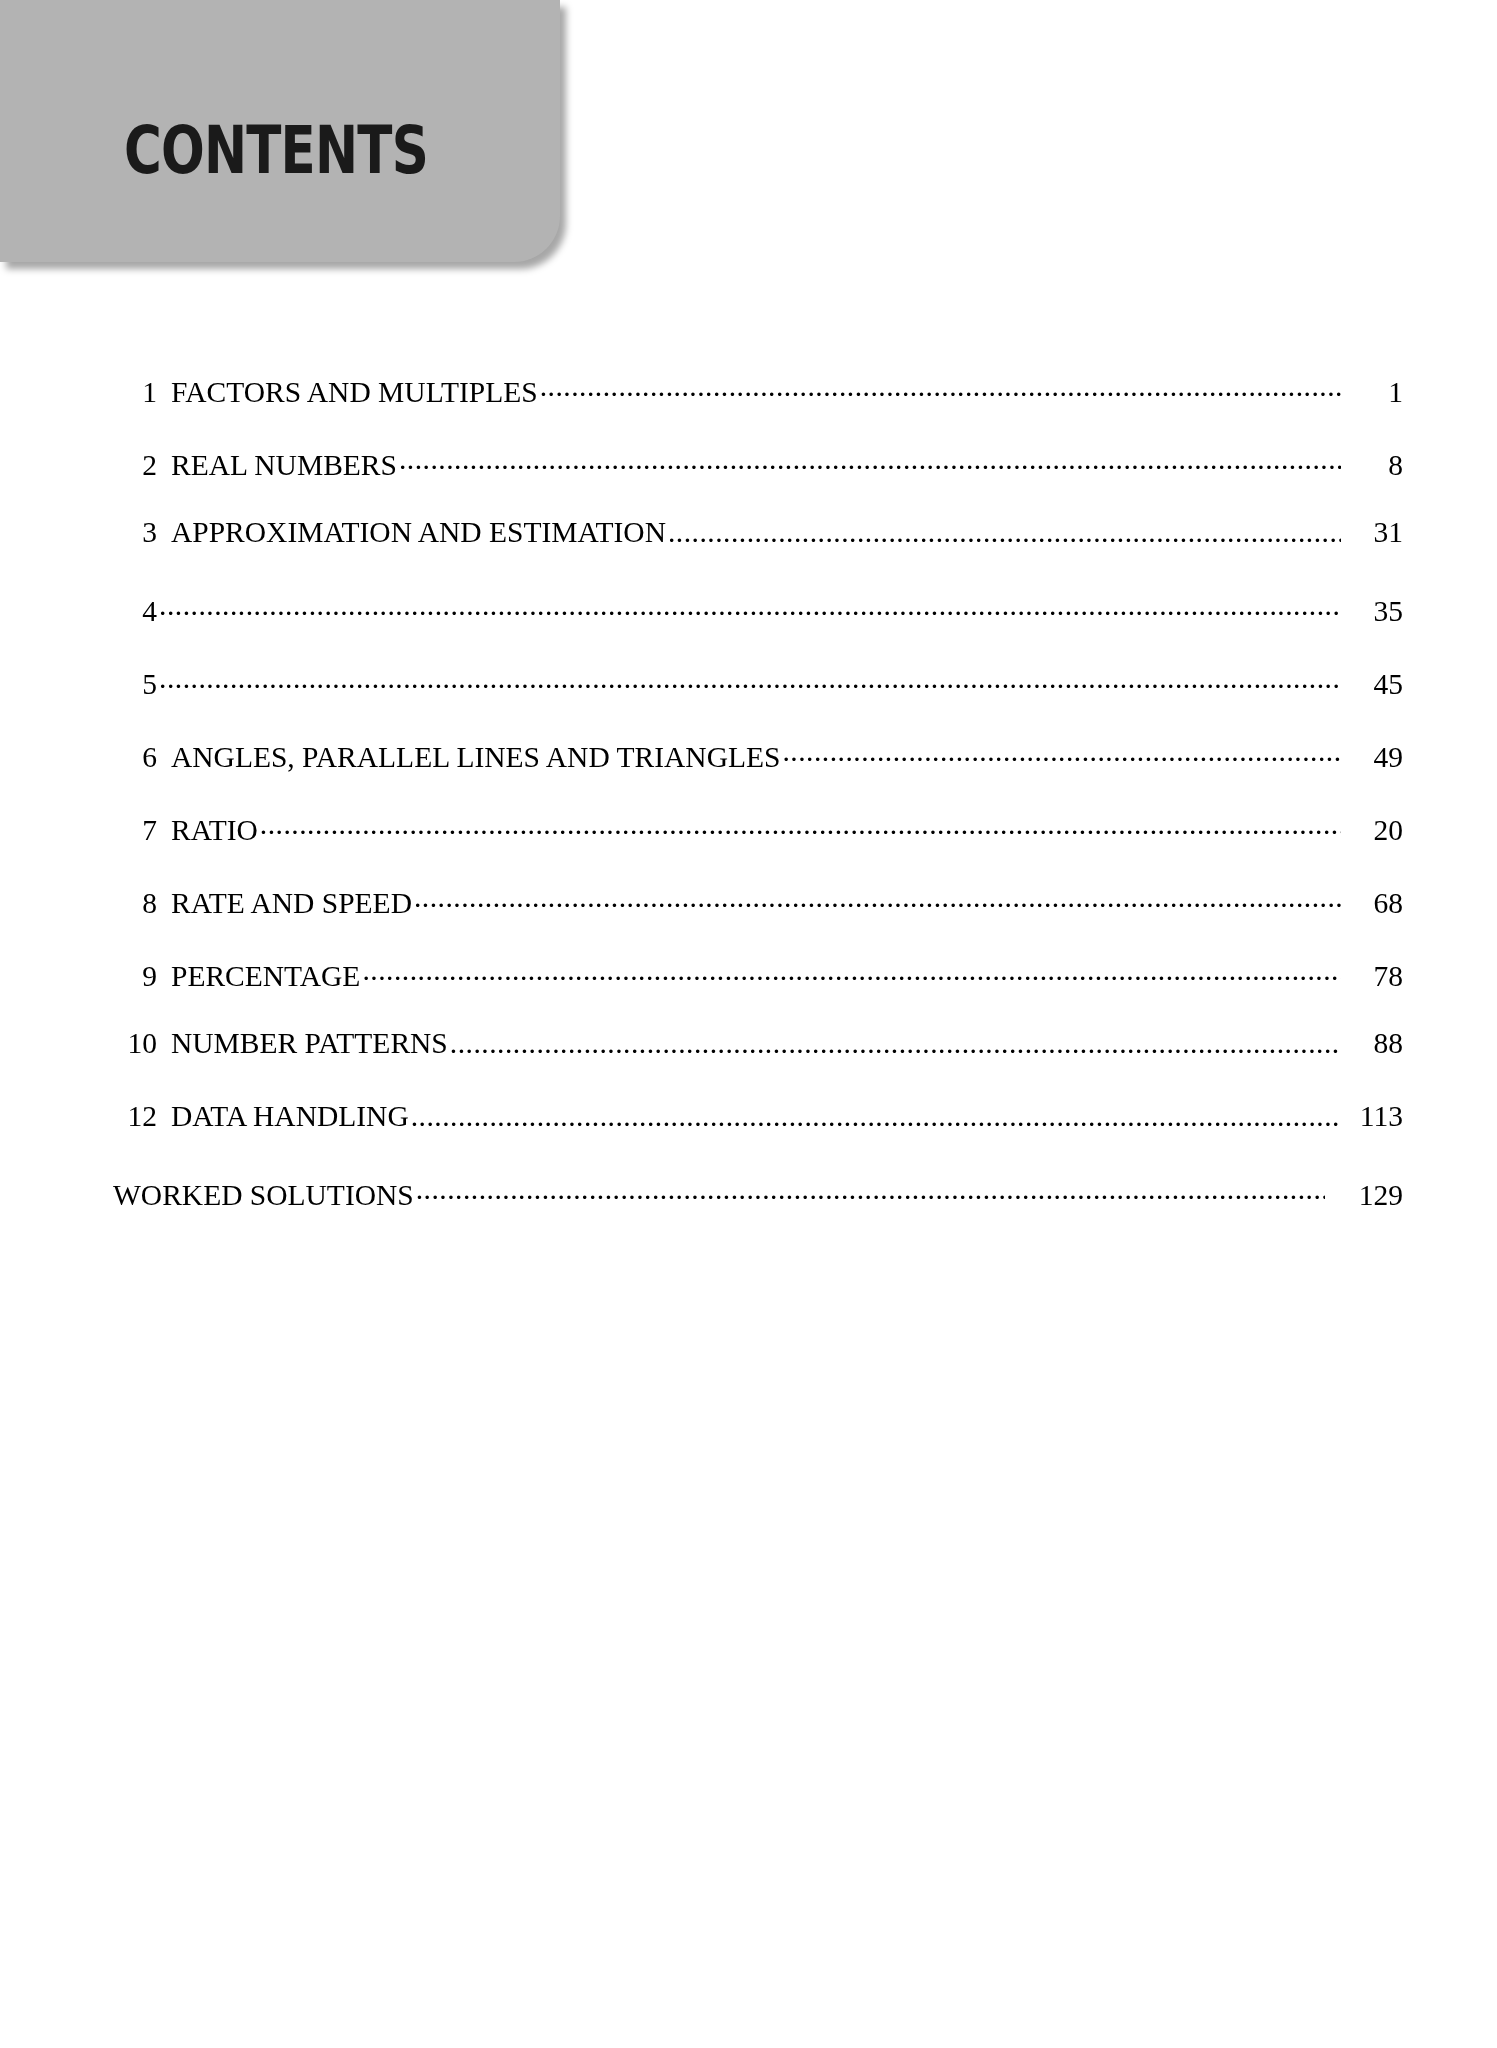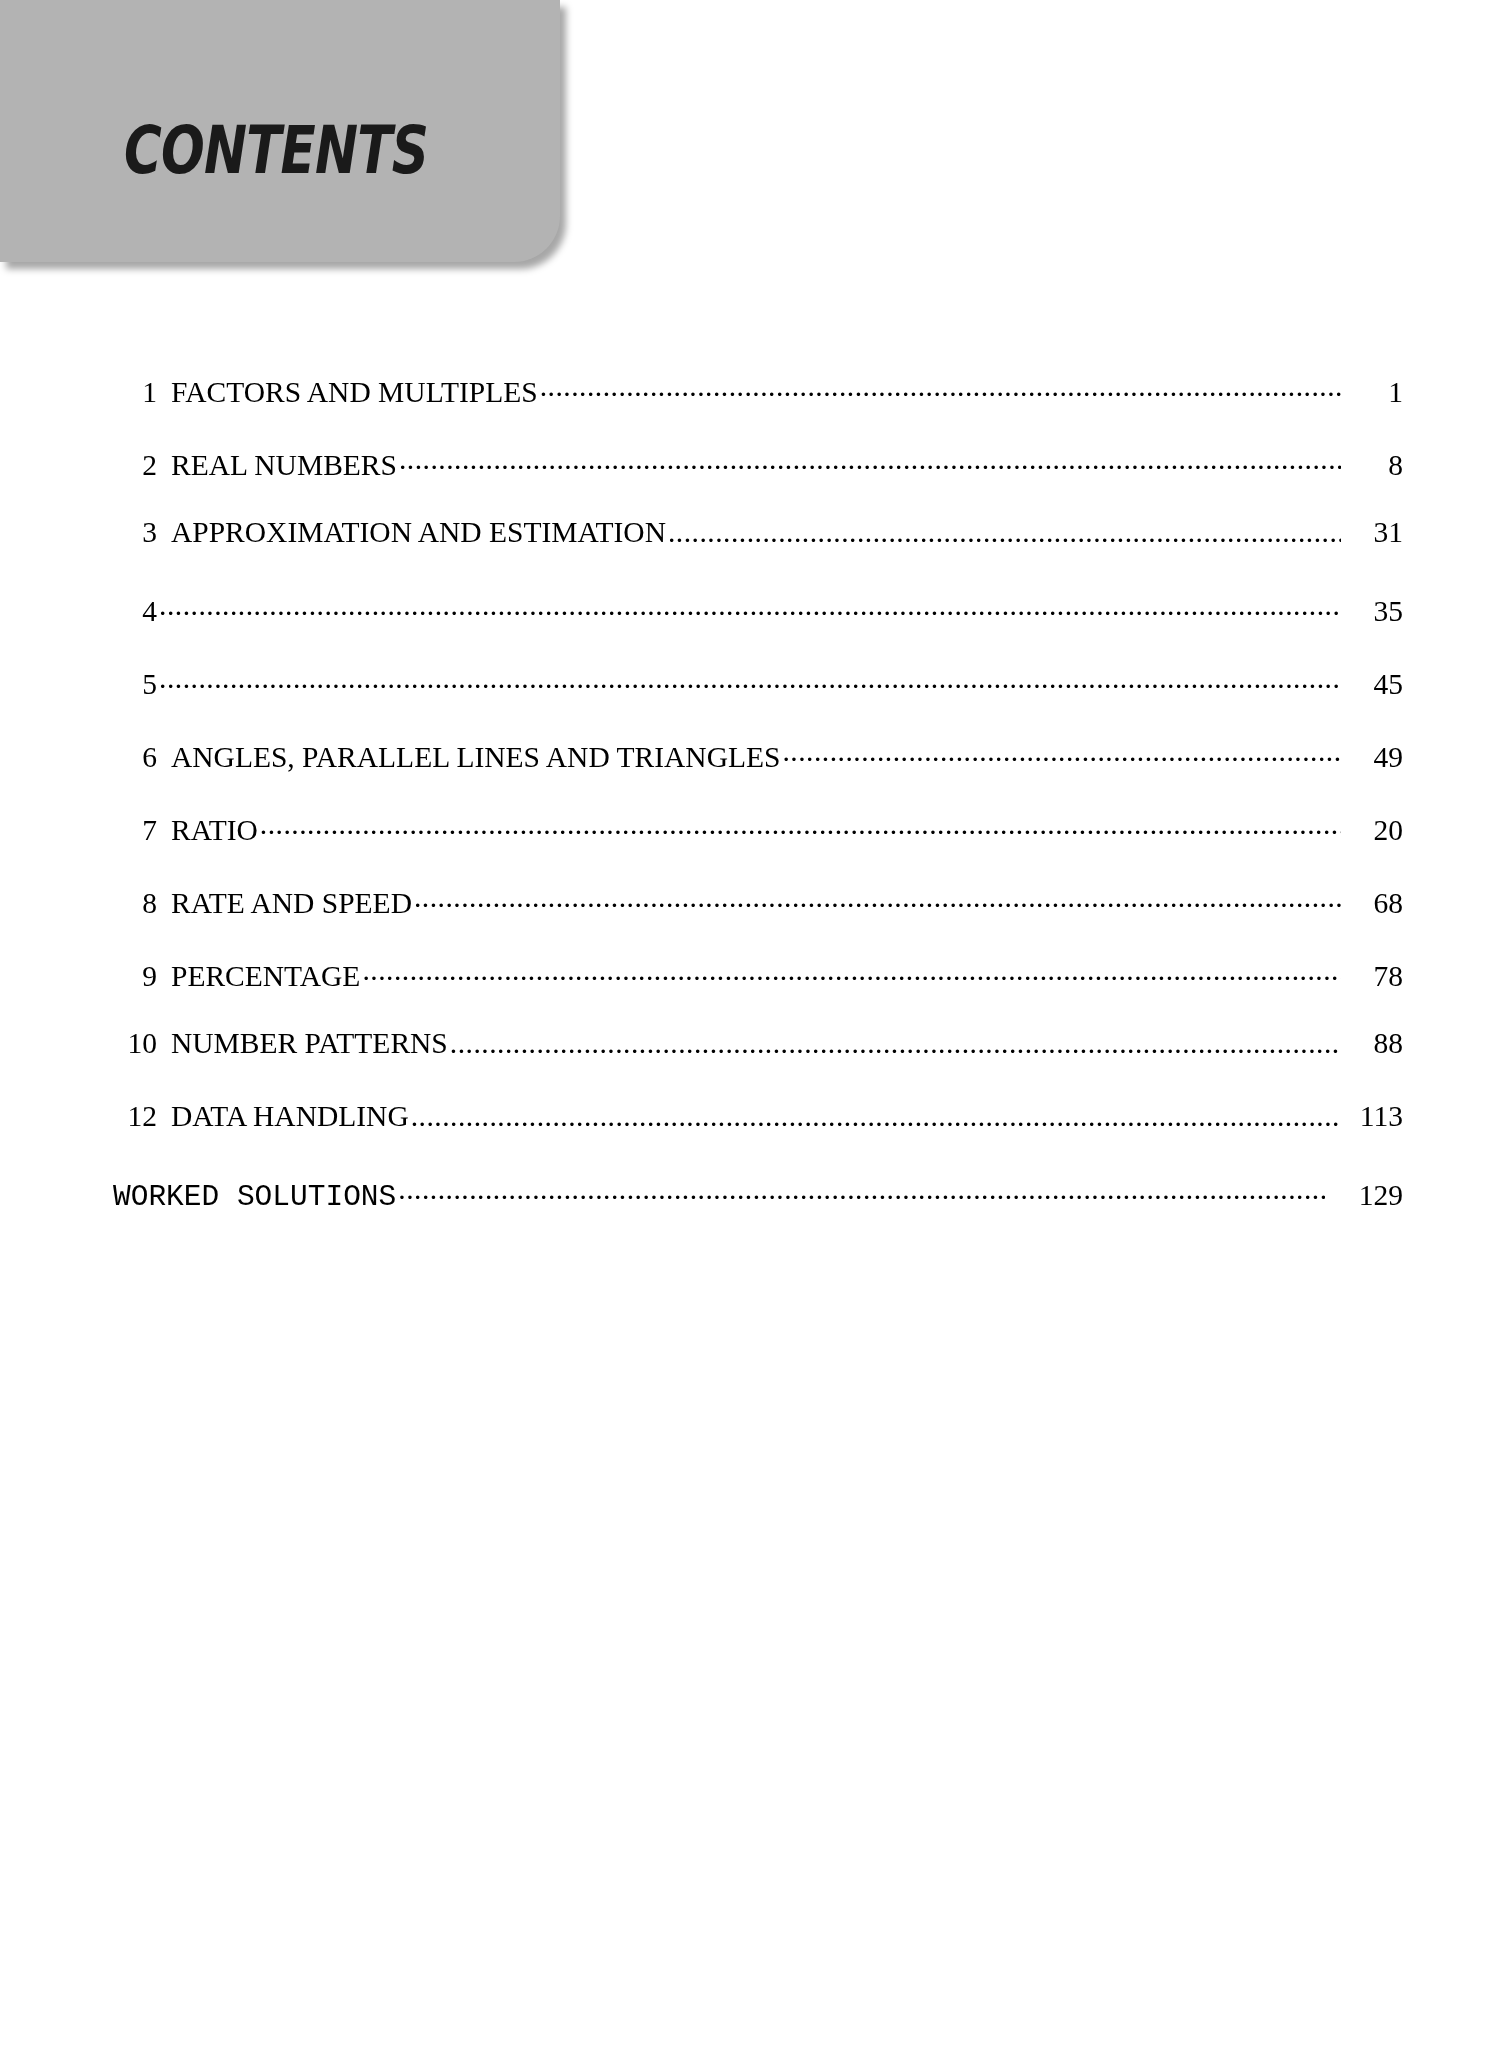--- a/index.html
+++ b/index.html
@@ -19,21 +19,20 @@
   
   .header-banner {
     position: absolute;
     left: 0;
     top: 0;
     width: 560px;
     height: 262px;
     background: #b3b3b3;
     border-bottom-right-radius: 46px;
     box-shadow: 6px 7px 7px rgba(0,0,0,0.35);
-    font-style: italic;
   }
   .header-title {
     position: absolute;
     left: 124px;
     top: 118px;
     font-family: "DejaVu Sans", sans-serif;
     font-weight: 700;
     font-size: 66px;
     letter-spacing: -1px;
     color: #1a1a1a;
@@ -93,21 +92,20 @@
     flex: 0 0 auto;
     width: 60px;
     text-align: right;
     white-space: nowrap;
   }
   .toc-row.solutions .toc-num {
     width: 0;
   }
   .toc-row.solutions .toc-label {
     padding-left: 0;
-    font-family: Liberation Mono, monospace;
   }
   .toc-row.solutions .toc-page {
     width: 76px;
   }
 </style>
 </head>
 <body>
 
 <div class="header-banner">
   <div class="header-title">CONTENTS</div>

